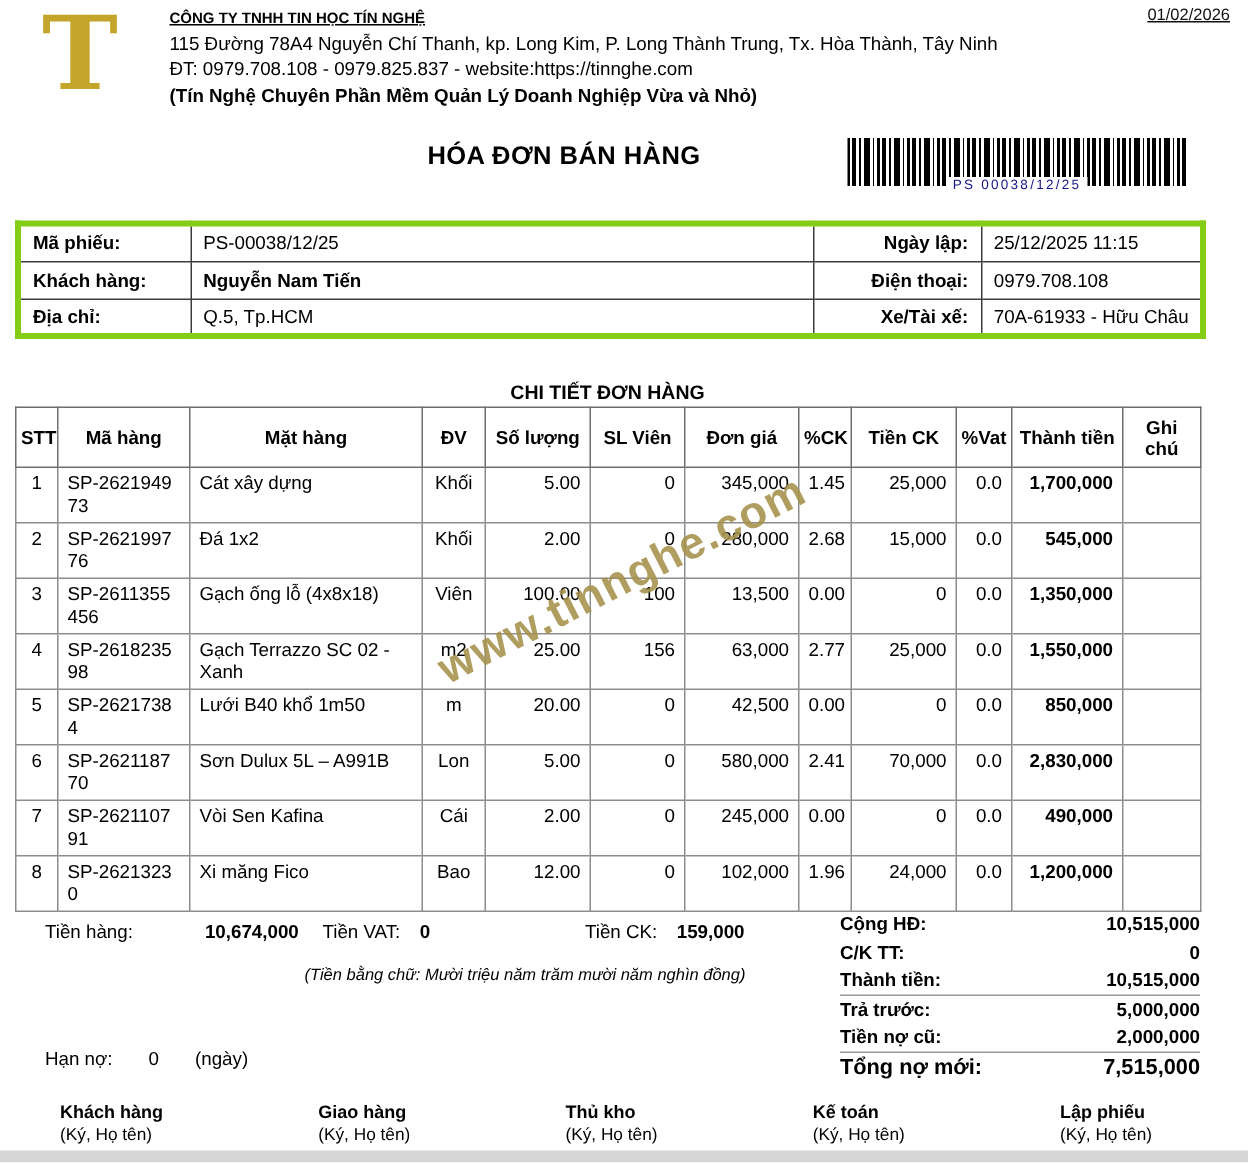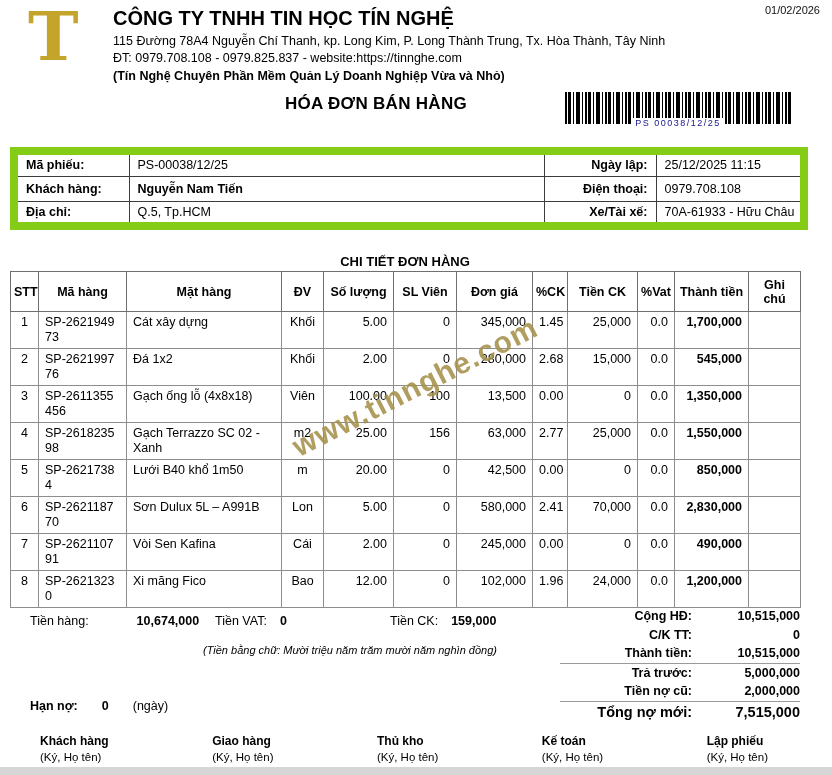--- a/index.html
+++ b/index.html
@@ -4,38 +4,38 @@
 <style>
   * { box-sizing: border-box; }
   body { margin:0; background:#fff; }
   .page { position:relative; width:832px; height:775px; background:#fff; overflow:hidden;
           font-family:"Liberation Sans", sans-serif; color:#000; }
 
   
   .logo { position:absolute; left:28px; top:-2px; font-family:"DejaVu Serif", serif;
           font-weight:700; font-size:68px; line-height:76px; color:#c5a42b; }
   .company { position:absolute; left:113px; top:7px; width:660px; }
-  .co-name { font-size:20px; font-weight:700; }
+  .co-name { font-size:10px; font-weight:700;text-decoration:underline; }
   .co-line { font-size:12.5px; margin-top:3.5px; }
   .co-tag  { font-size:12.5px; font-weight:700; margin-top:3.5px; }
-  .print-date { position:absolute; top:4px; right:12px; font-size:11px; color:#111; }
+  .print-date { position:absolute; top:4px; right:12px; font-size:11px; color:#111;text-decoration:underline; }
 
   .doc-title { position:absolute; top:94px; left:0; width:752px; text-align:center;
                font-size:17px; font-weight:700; letter-spacing:.3px; }
 
   .barcode { position:absolute; left:565px; top:92px; width:226px; }
   .bars { height:32px;
     background:repeating-linear-gradient(90deg,#000 0 2px,#fff 2px 3px,#000 3px 6px,#fff 6px 8px,
       #000 8px 9px,#fff 9px 11px,#000 11px 15px,#fff 15px 17px,#000 17px 18px,#fff 18px 20px); }
   .bc-text { width:fit-content; margin:-6px auto 0; padding:0 4px; background:#fff;
              font-size:9px; letter-spacing:1.5px; position:relative; color:#15158a; }
 
   
   .info { position:absolute; left:10px; top:147px; width:790px; border-collapse:collapse;
-          table-layout:fixed; border:8px solid #84cc16; }
+          table-layout:fixed; border:4px solid #84cc16; }
   .info td { border:1px solid #3c3c3c; height:25px; padding:2px 8px; font-size:12.5px;
              vertical-align:middle; overflow:hidden; white-space:nowrap; }
   .info .lbl  { font-weight:700; }
   .info .rlbl { font-weight:700; text-align:right; }
   .bold { font-weight:700; }
 
   .section-title { position:absolute; top:254px; left:10px; width:790px; text-align:center;
                    font-size:13px; font-weight:700; }
 
   
@@ -54,27 +54,27 @@
   .tot { display:flex; gap:13px; }
   .tot.t1 { margin-left:20px; width:185px;gap:48px; }
   .tot.t2 { width:175px; }
 
   .words { position:absolute; top:644px; left:70px; width:560px; text-align:center;
            font-style:italic; font-size:11px; }
 
   
   .summary { position:absolute; left:560px; top:607px; width:240px; font-size:12.5px; }
   .sum-row { display:flex; align-items:baseline; padding:2px 0 2.5px; }
-  .sum-row .s-lbl { flex:1; text-align:right; font-weight:700; }
+  .sum-row .s-lbl { flex:1; text-align:left; font-weight:700; }
   .sum-row .s-val { width:108px; text-align:right; font-weight:700; }
   .sum-row.rule { border-top:1px solid #9a9a9a; }
   .sum-row.big  { font-size:14.5px; }
 
   .debt { position:absolute; left:30px; top:699px; font-size:12.5px; display:flex; gap:24px; }
-  .debt .d-lbl, .debt .d-val { font-weight:700; }
+  .debt .d-lbl, .debt .d-val { font-weight:400; }
 
   .signs { position:absolute; left:10px; top:734px; width:790px; display:flex;
            justify-content:space-between; padding:0 32px 0 30px;gap:34px; }
   .sig .s-title { font-size:12px; font-weight:700; }
   .sig .s-sub   { font-size:11.5px; margin-top:3px; }
 
   .watermark { position:absolute; left:215px; top:370px; width:400px; text-align:center;
                font-size:30px; font-weight:700; color:#a6914b; opacity:.88; letter-spacing:1px;
                transform:rotate(-27deg); z-index:9; pointer-events:none; }
 

